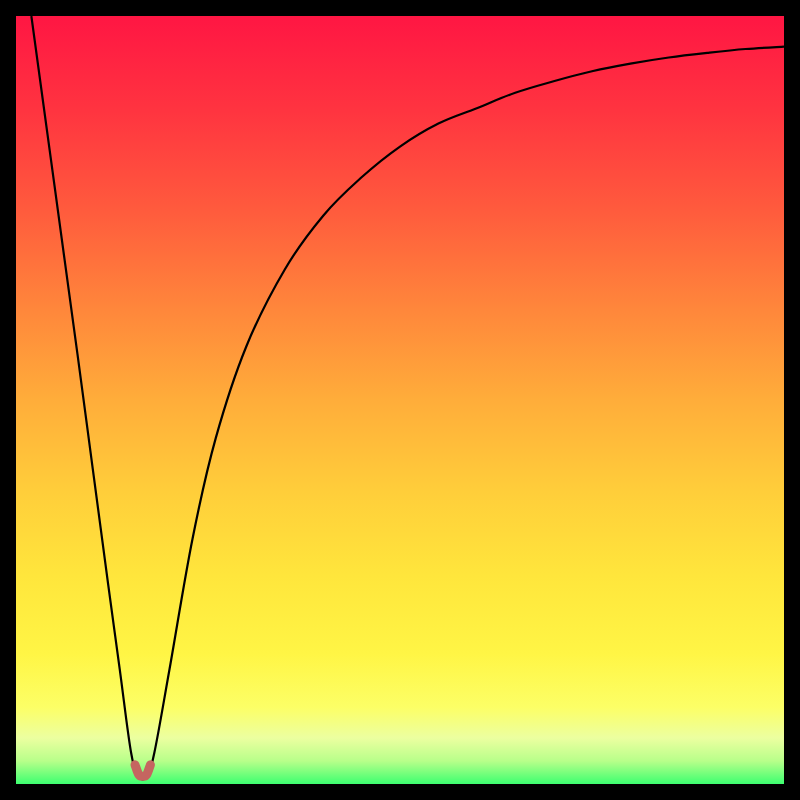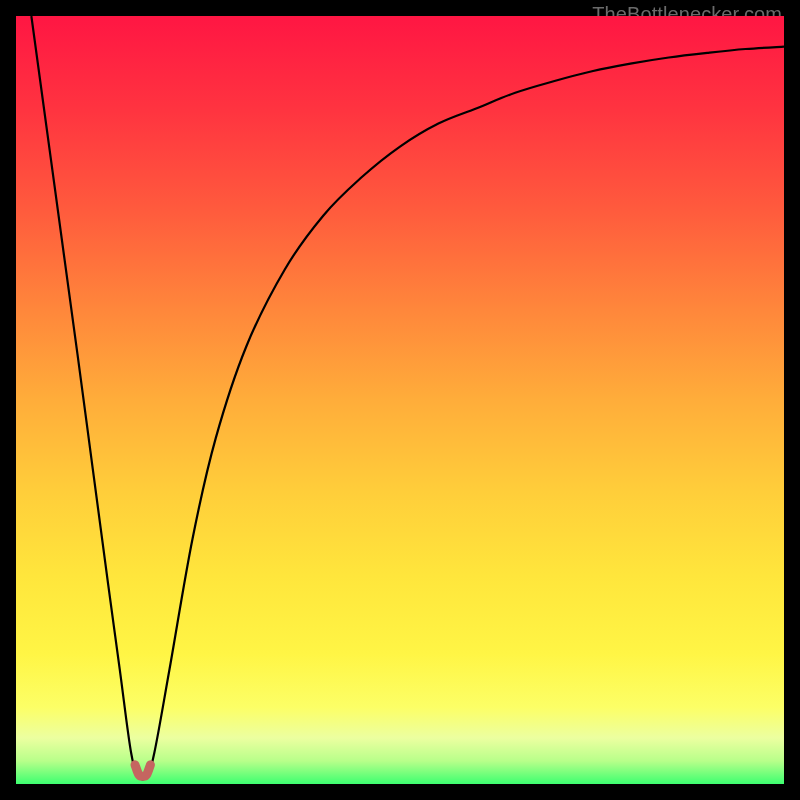--- a/index.html
+++ b/index.html
@@ -44,21 +44,20 @@
       top: 0;
       left: 0;
       width: 768px;
       height: 768px;
     }
   </style>
 </head>
 <body>
 
 <div class="chart-container">
-  <div class="watermark">TheBottlenecker.com</div>
 
   <svg class="gradient-bg" viewBox="0 0 768 768" preserveAspectRatio="none">
     <defs>
       <linearGradient id="bgGrad" x1="0%" y1="0%" x2="0%" y2="100%">
         <stop offset="0%" stop-color="#ff1643"></stop>
         <stop offset="12%" stop-color="#ff3340"></stop>
         <stop offset="25%" stop-color="#ff5a3d"></stop>
         <stop offset="38%" stop-color="#ff863b"></stop>
         <stop offset="50%" stop-color="#ffad3a"></stop>
         <stop offset="62%" stop-color="#ffce3a"></stop>

